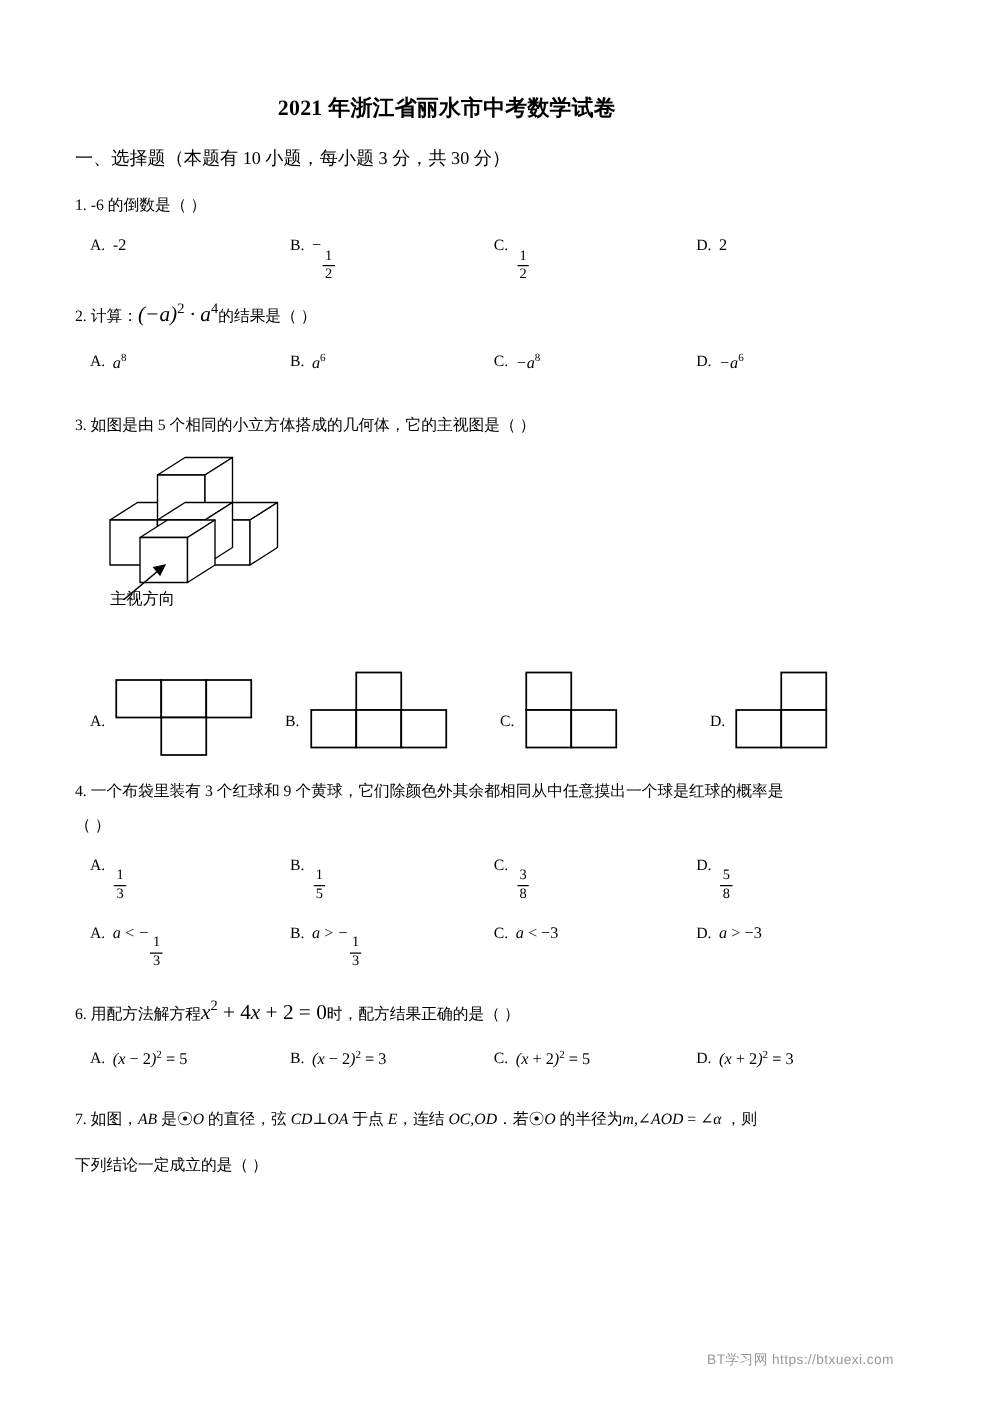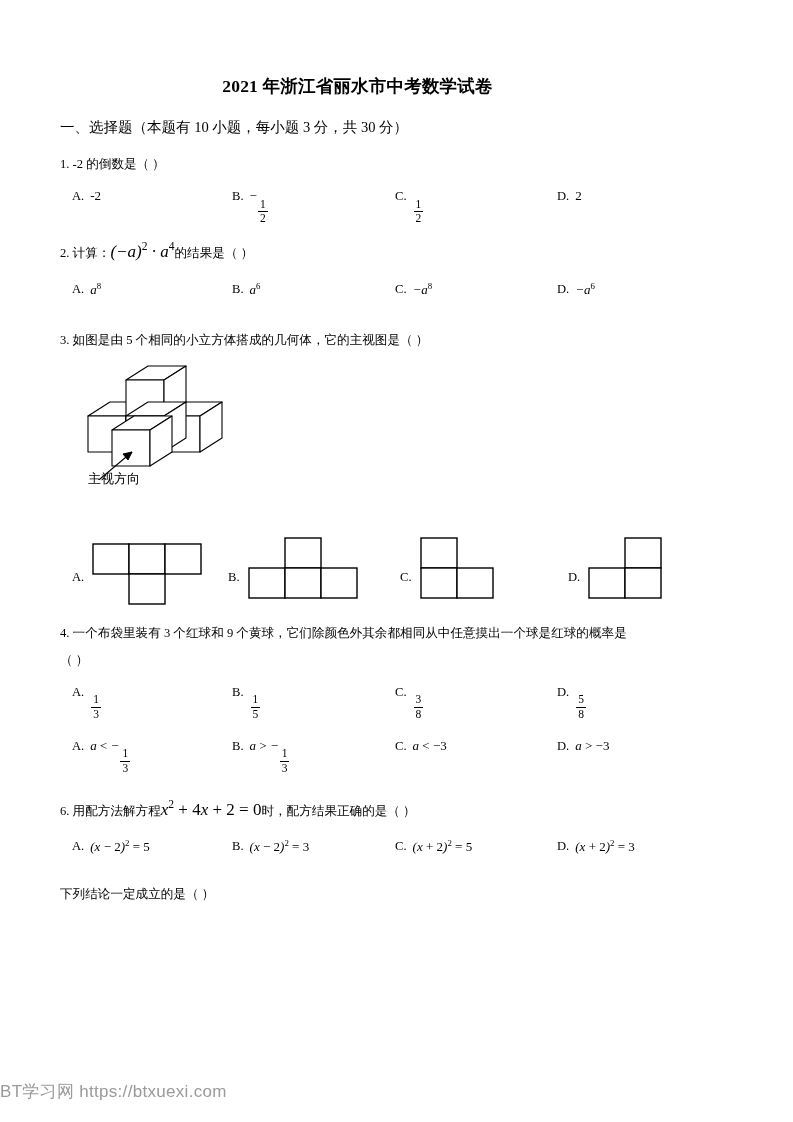--- a/index.html
+++ b/index.html
@@ -154,39 +154,39 @@
   .vo-b { left: 168px; }
   .vo-c { left: 340px; }
   .vo-d { left: 508px; }
 
   
   .footer-watermark {
     position: absolute;
     left: 0;
     right: 0;
     top: 1068px;
-    text-align: left;
+    text-align: right;
     color: #9a9a9a;
-    font-size: 17px;
+    font-size: 11px;
     font-family: "Liberation Sans", "DejaVu Sans", sans-serif;
     letter-spacing: 0.3px;
   }
 </style>
 </head>
 <body>
 
 <div class="page">
 
   <h1 class="doc-title">2021 年浙江省丽水市中考数学试卷</h1>
 
   <div class="section-heading">一、选择题（本题有 10 小题，每小题 3 分，共 30 分）</div>
 
   <div class="q-stem">
     <span>1.</span>
-    <span>-2 的倒数是（  ）</span>
+    <span>-6 的倒数是（  ）</span>
   </div>
   <div class="options">
     <div class="opt opt-a">
       <span class="opt-label">A.</span>
       <span class="opt-body upright">-2</span>
     </div>
     <div class="opt opt-b">
       <span class="opt-label">B.</span>
       <span class="opt-body upright">−<span class="frac">
             <span class="num-part">1</span>
@@ -395,19 +395,23 @@
     <div class="opt opt-c">
       <span class="opt-label">C.</span>
       <span class="opt-body">(<span class="mi">x</span> <span class="mn">+ 2</span>)<sup class="exp num">2</sup> <span class="mn">= 5</span></span>
     </div>
     <div class="opt opt-d">
       <span class="opt-label">D.</span>
       <span class="opt-body">(<span class="mi">x</span> <span class="mn">+ 2</span>)<sup class="exp num">2</sup> <span class="mn">= 3</span></span>
     </div>
   </div>
 
+  <div class="q-stem tight">
+    <span>7.</span>
+    <span>如图，<span class="mi">AB</span> 是☉<span class="mi">O</span> 的直径，弦 <span class="mi">CD</span>⊥<span class="mi">OA</span> 于点 <span class="mi">E</span>，连结 <span class="mi">OC,OD</span>．若☉<span class="mi">O</span> 的半径为<span class="mi">m,</span>∠<span class="mi">AOD</span> = ∠<span class="mi">α</span> ，则</span>
+  </div>
   <div class="q-stem" style="margin-top:12px;">
     <span>下列结论一定成立的是（    ）</span>
   </div>
 
   <div class="footer-watermark">BT学习网 https://btxuexi.com</div>
 
 </div>
 
 </body></html>

